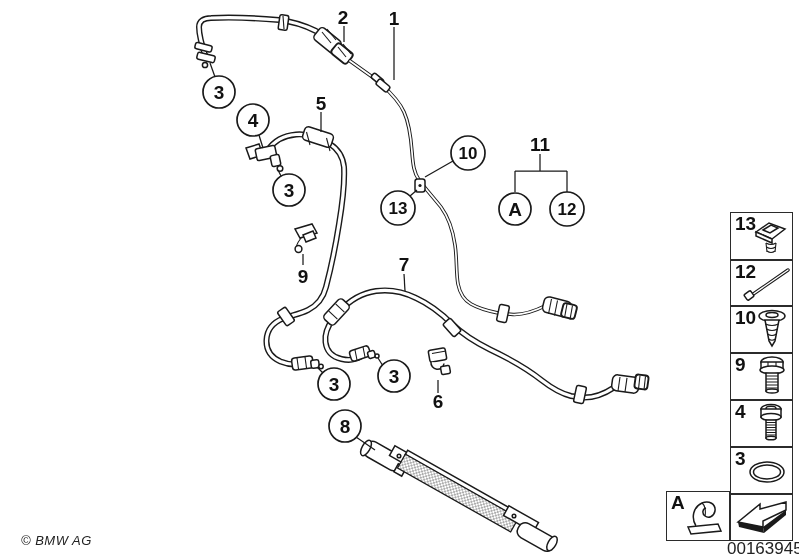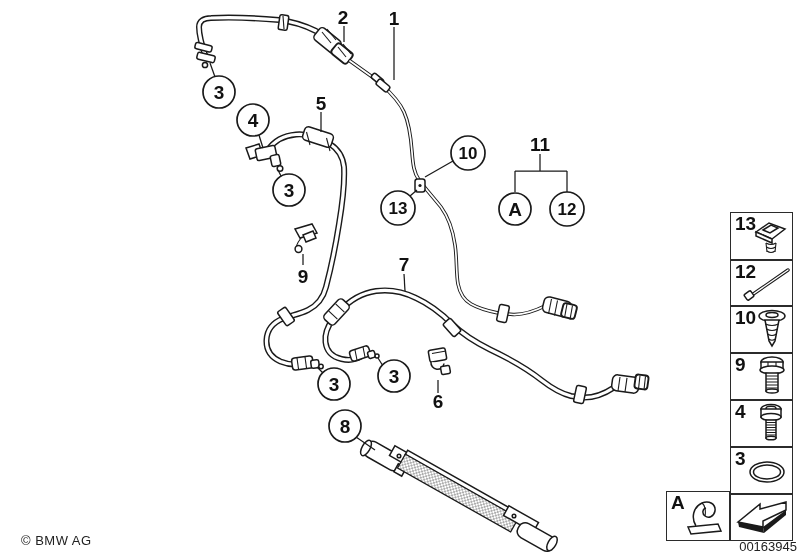--- a/index.html
+++ b/index.html
@@ -14,22 +14,22 @@
   .fitd{fill:#ffffff;stroke:#1a1a1a;stroke-width:1.9;}
   .ln{stroke:#1a1a1a;stroke-width:1.1;fill:none;}
   .leader{stroke:#1a1a1a;stroke-width:1.25;fill:none;}
   .co{fill:#ffffff;stroke:#1a1a1a;stroke-width:1.7;}
   .cl-txt{font-weight:bold;font-size:19px;fill:#111;text-anchor:middle;}
   .cl-txt2{font-weight:bold;font-size:17px;fill:#111;text-anchor:middle;}
   .plbl{font-weight:bold;font-size:19px;fill:#111;text-anchor:middle;}
   .sb-box{position:absolute;border:1.6px solid #2b2b2b;background:#fff;box-sizing:border-box;}
   .sb-label{position:absolute;top:0px;left:4px;font-weight:bold;font-size:19px;color:#111;line-height:22px;}
   .sb-icon{position:absolute;right:1px;bottom:1px;}
-  .watermark{position:absolute;left:21px;top:533px;font-size:13px;color:#222;letter-spacing:0.5px;}
-  .partnum{position:absolute;left:727px;top:539px;width:70px;text-align:right;font-size:13px;color:#222;}
+  .watermark{position:absolute;left:21px;top:533px;font-size:13px;color:#222;letter-spacing:0.5px;font-style:italic;}
+  .partnum{position:absolute;left:727px;top:539px;width:70px;text-align:right;font-size:17px;color:#222;}
 </style>
 </head>
 <body>
 
 <div id="stage">
 
   <svg width="799" height="559" viewBox="0 0 799 559">
     <defs>
       <pattern id="coolerHatch" patternUnits="userSpaceOnUse" width="4" height="4">
         <rect width="4" height="4" fill="#fff"></rect>

